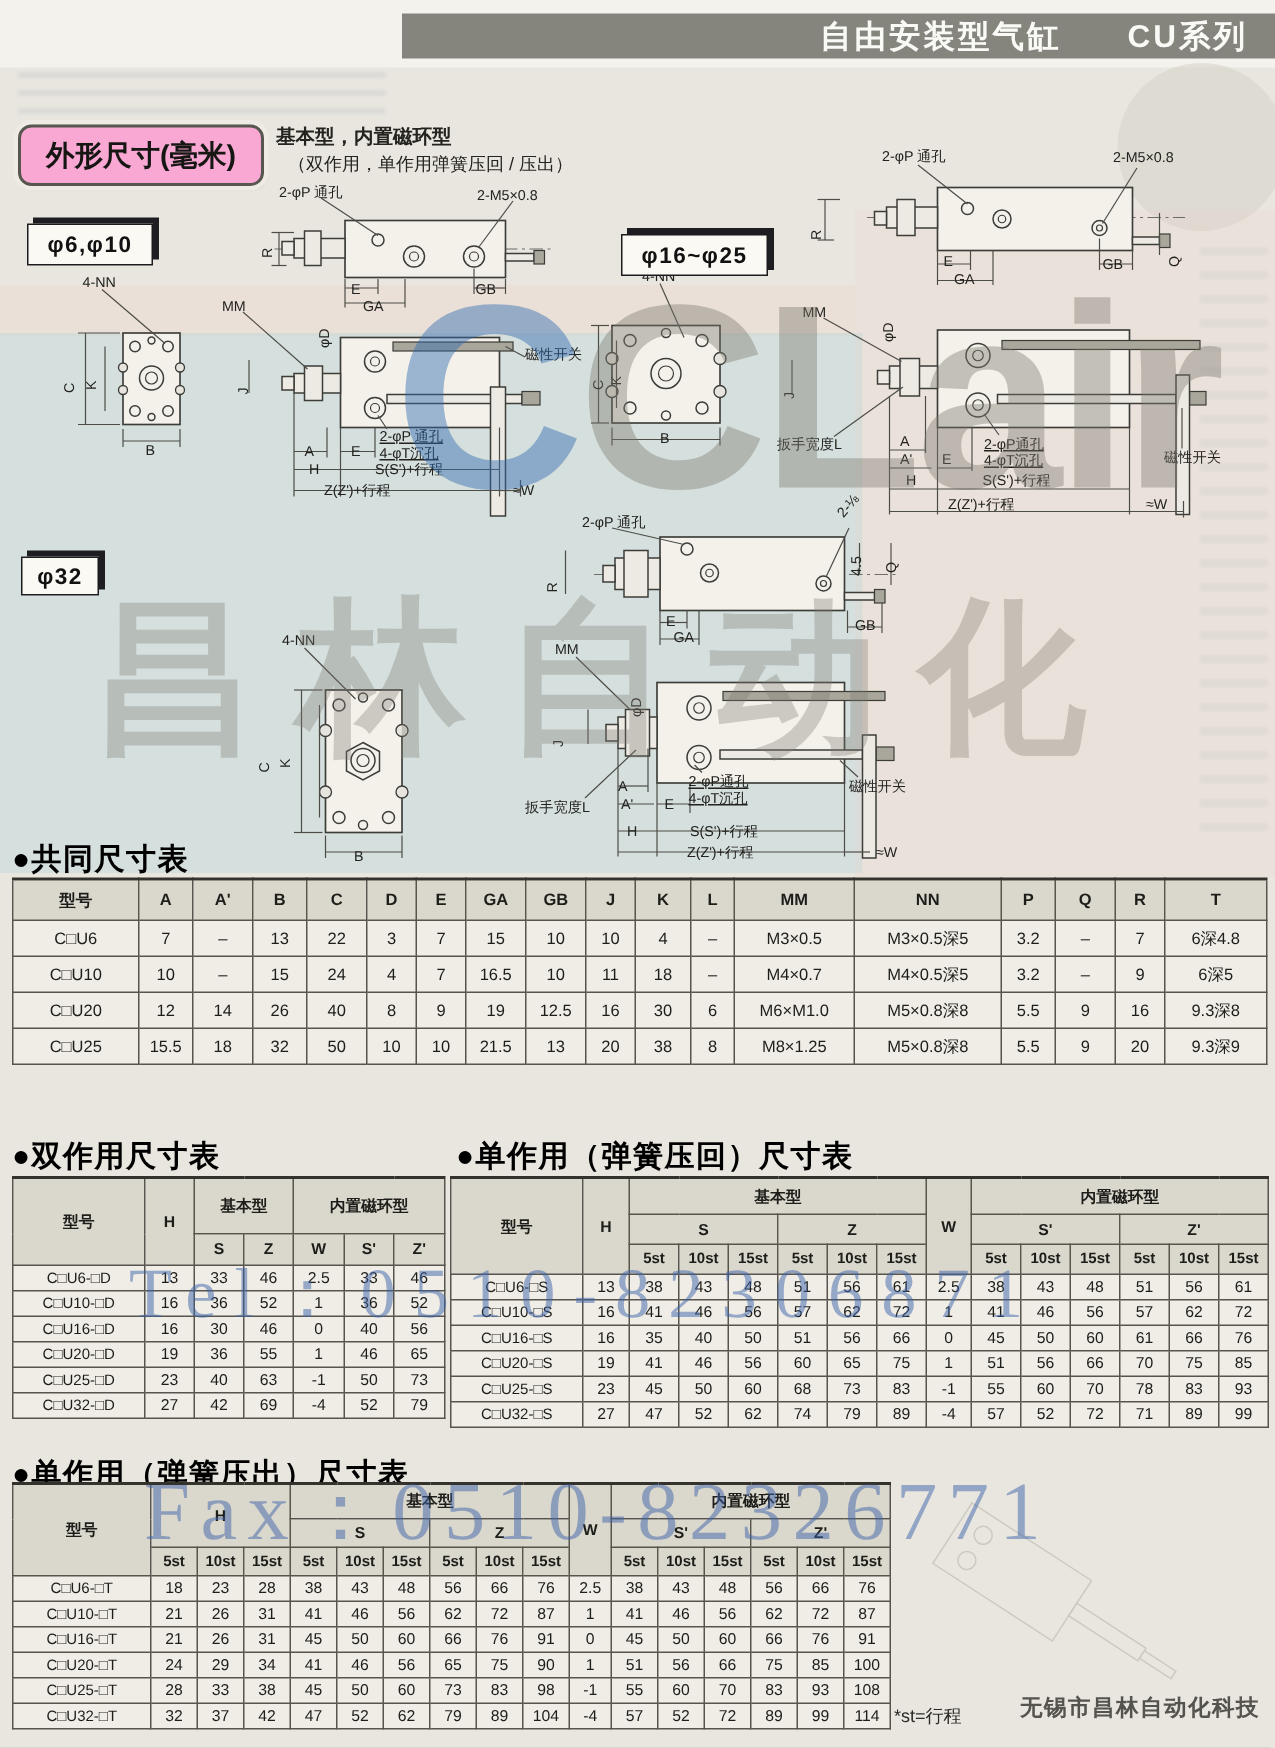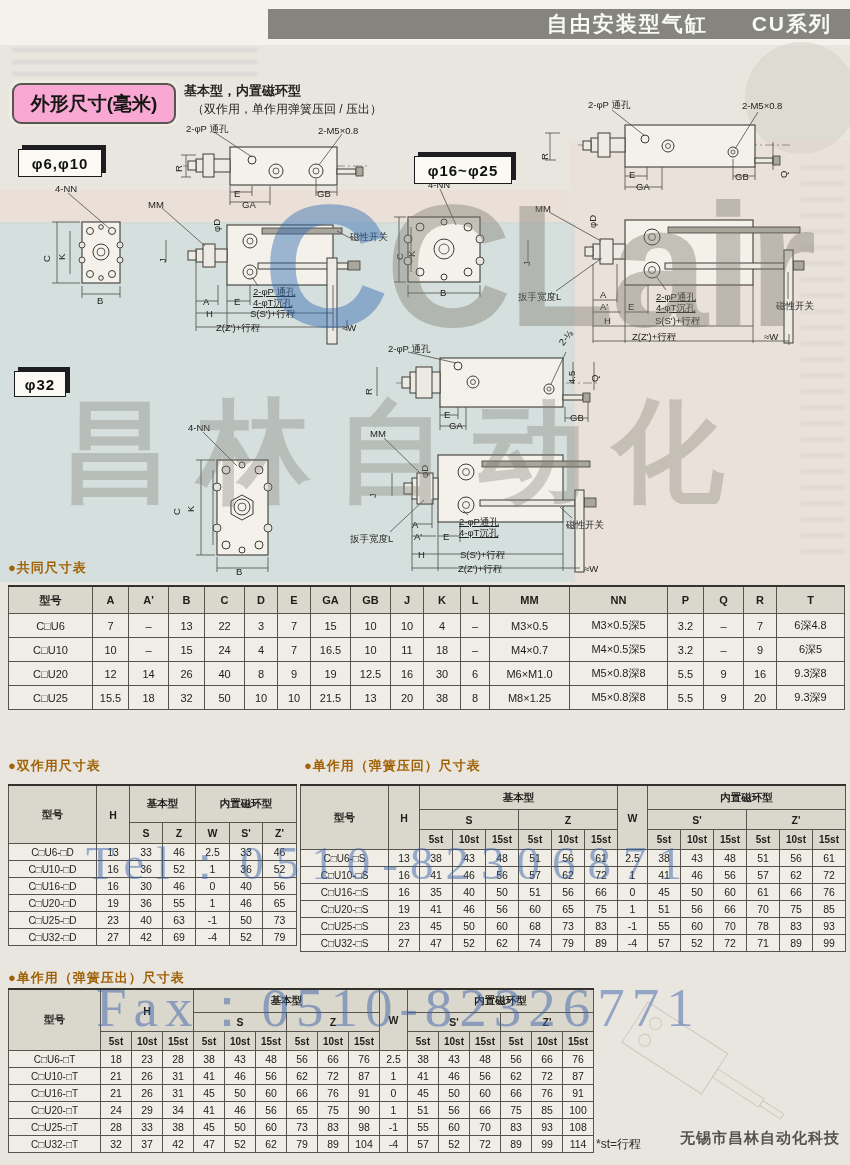--- a/index.html
+++ b/index.html
@@ -40,21 +40,21 @@
   .hole{fill:#f3f1ea;stroke:#3c3c38;stroke-width:1;}
   .hole2{fill:none;stroke:#3c3c38;stroke-width:.8;}
   .bar{fill:#a9a69c;stroke:#3c3c38;stroke-width:.8;}
   .notch{fill:#e7e4dd;stroke:#3c3c38;stroke-width:.9;}
   .ghostline{stroke:#98958c;fill:none;stroke-width:1;}
   .dlabel{position:absolute;font-size:9.5px;line-height:1;color:#22221f;white-space:nowrap;
     z-index:3;transform-origin:left top;}
   .dlabel.u{text-decoration:underline;}
 
   
-  .tbl-title{position:absolute;font-size:13px;font-weight:700;color:#a16207;z-index:4;letter-spacing:1px;}
+  .tbl-title{position:absolute;font-size:20px;font-weight:700;color:#000000;z-index:4;letter-spacing:1px;}
   table{position:absolute;border-collapse:collapse;table-layout:fixed;background:#efede6;z-index:4;
     border:1.5px solid #4c4a44;border-top:2.5px solid #33322d;}
   th,td{border:1px solid #56544d;text-align:center;padding:0 1px;color:#1d1d19;
     overflow:hidden;white-space:nowrap;font-size:10.5px;}
   th{background:#dad7cd;font-weight:700;}
   td{background:#efede6;font-weight:400;}
   td.model{font-size:10px;}
   .t1 thead th{height:26px;font-size:11px;}
   .t1 td{height:23px;font-size:11px;}
   .t2 thead tr:first-child th{height:36px;}

